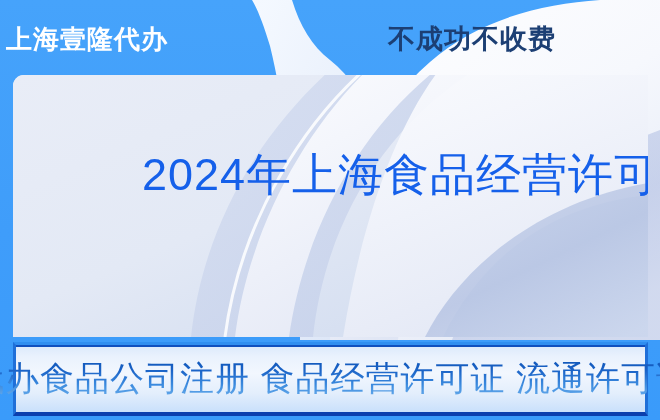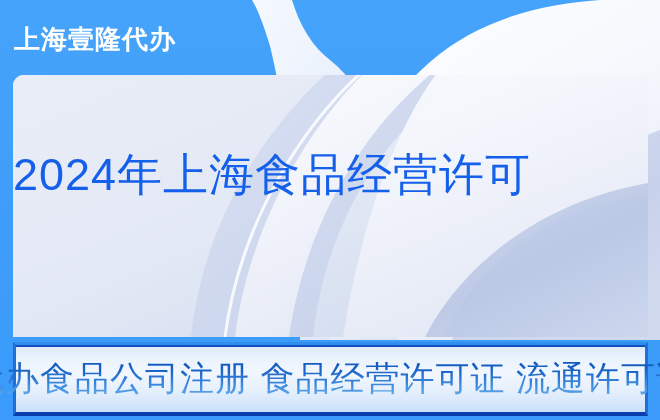--- a/index.html
+++ b/index.html
@@ -24,21 +24,21 @@
   .header-row {
     position: absolute;
     left: 0;
     top: 0;
     width: 660px;
     height: 76px;
     z-index: 40;
   }
   .logo-text {
     position: absolute;
-    left: 14px;
+    left: 6px;
     top: 22px;
     font-size: 26px;
     font-weight: 700;
     color: #ffffff;
     letter-spacing: 1px;
     white-space: nowrap;
     font-family: Liberation Mono, monospace;
   }
   .slogan-text {
     position: absolute;
@@ -76,24 +76,24 @@
     background: #e8ecf6;
   }
   .panel-bg {
     position: absolute;
     inset: 0;
   }
   .panel-bg svg { display: block; }
 
   .headline {
     position: absolute;
-    left: 0;
+    left: 12px;
     top: 66px;
     width: 635px;
-    text-align: left;
+    text-align: right;
     z-index: 25;
   }
   .headline-line {
     display: block;
     font-size: 45px;
     font-weight: 400;
     color: #1560ea;
     letter-spacing: 1px;
     line-height: 1.52;
     white-space: nowrap;
@@ -182,20 +182,21 @@
                C264,26 258,10 252,0 Z" fill="url(#gWhiteB)" opacity="0.95"></path>
 
       <path d="M660,130
                C560,168 490,236 452,340
                L660,340 Z" fill="url(#gBlueArc)" opacity="0.55"></path>
     </svg>
   </div>
 
   <div class="header-row">
     <div class="logo-text">上海壹隆代办</div>
+    <div class="slogan-text">不成功不收费</div>
   </div>
 
   <div class="content-panel">
 
     <div class="panel-bg">
       <svg width="635" height="262" viewBox="0 0 635 262" xmlns="http://www.w3.org/2000/svg">
         <defs>
           <linearGradient id="pBase" x1="0" y1="0" x2="1" y2="1">
             <stop offset="0%" stop-color="#e9edf7"></stop>
             <stop offset="45%" stop-color="#e3e9f5"></stop>

